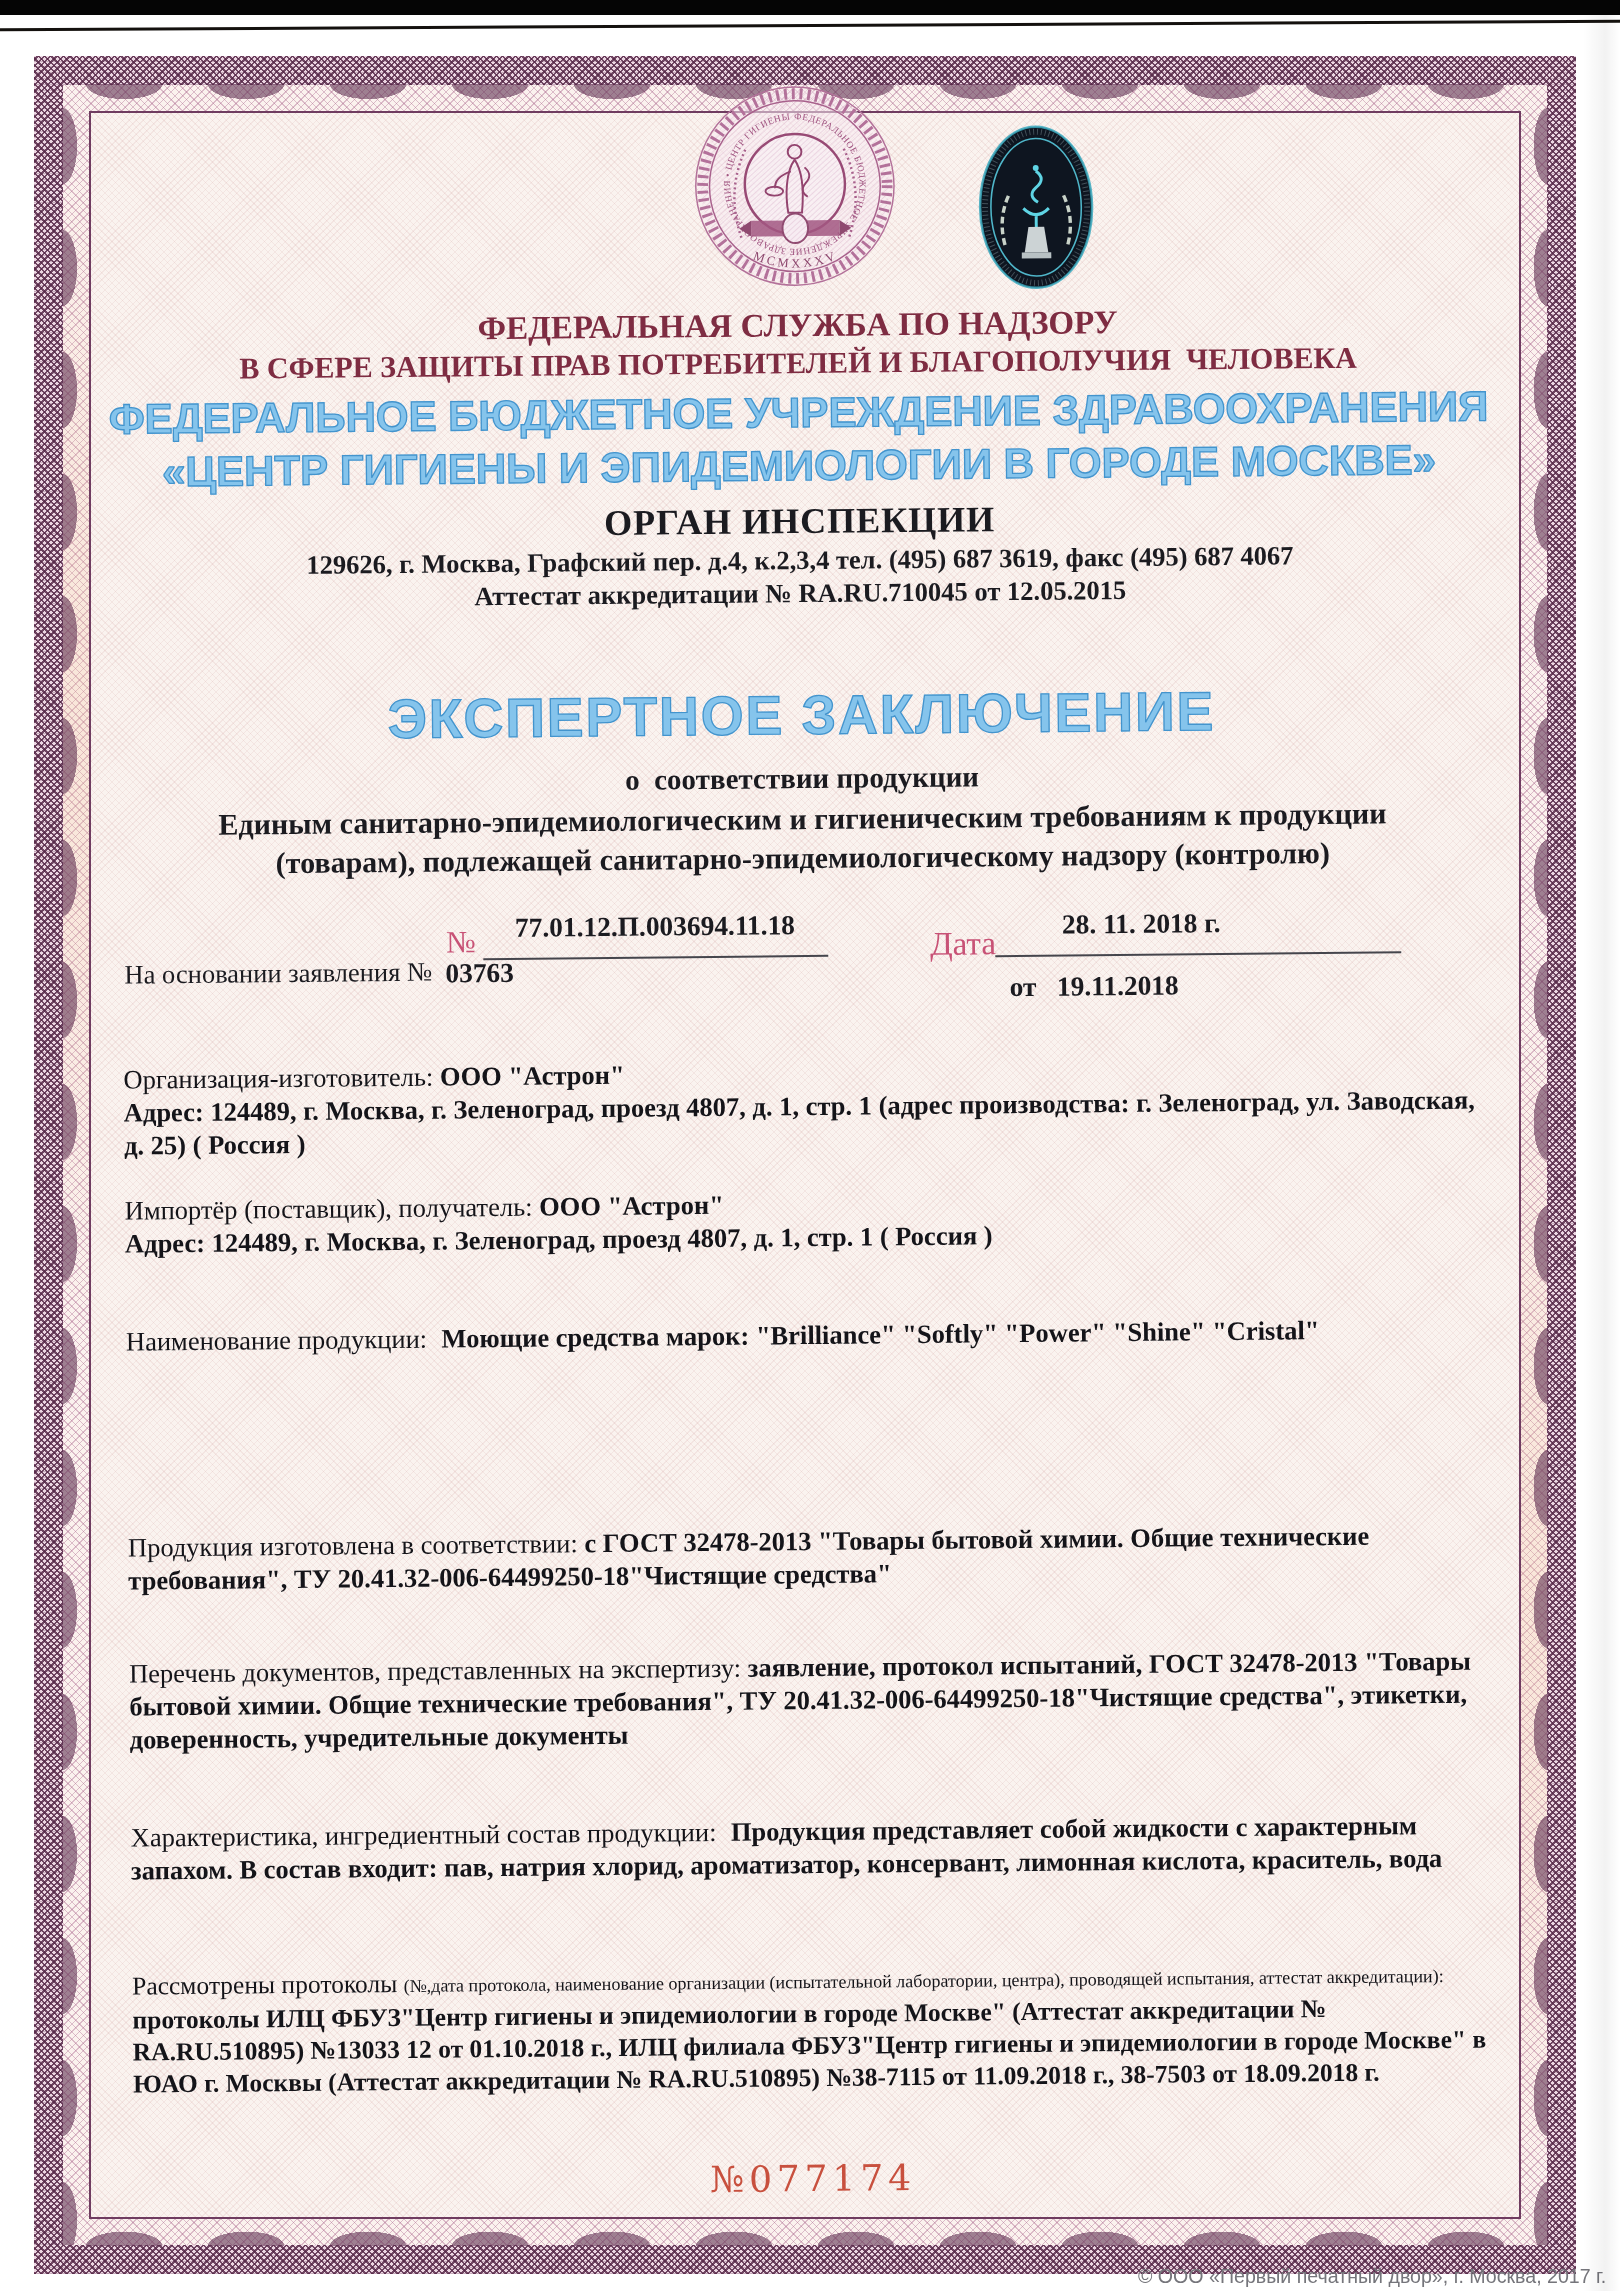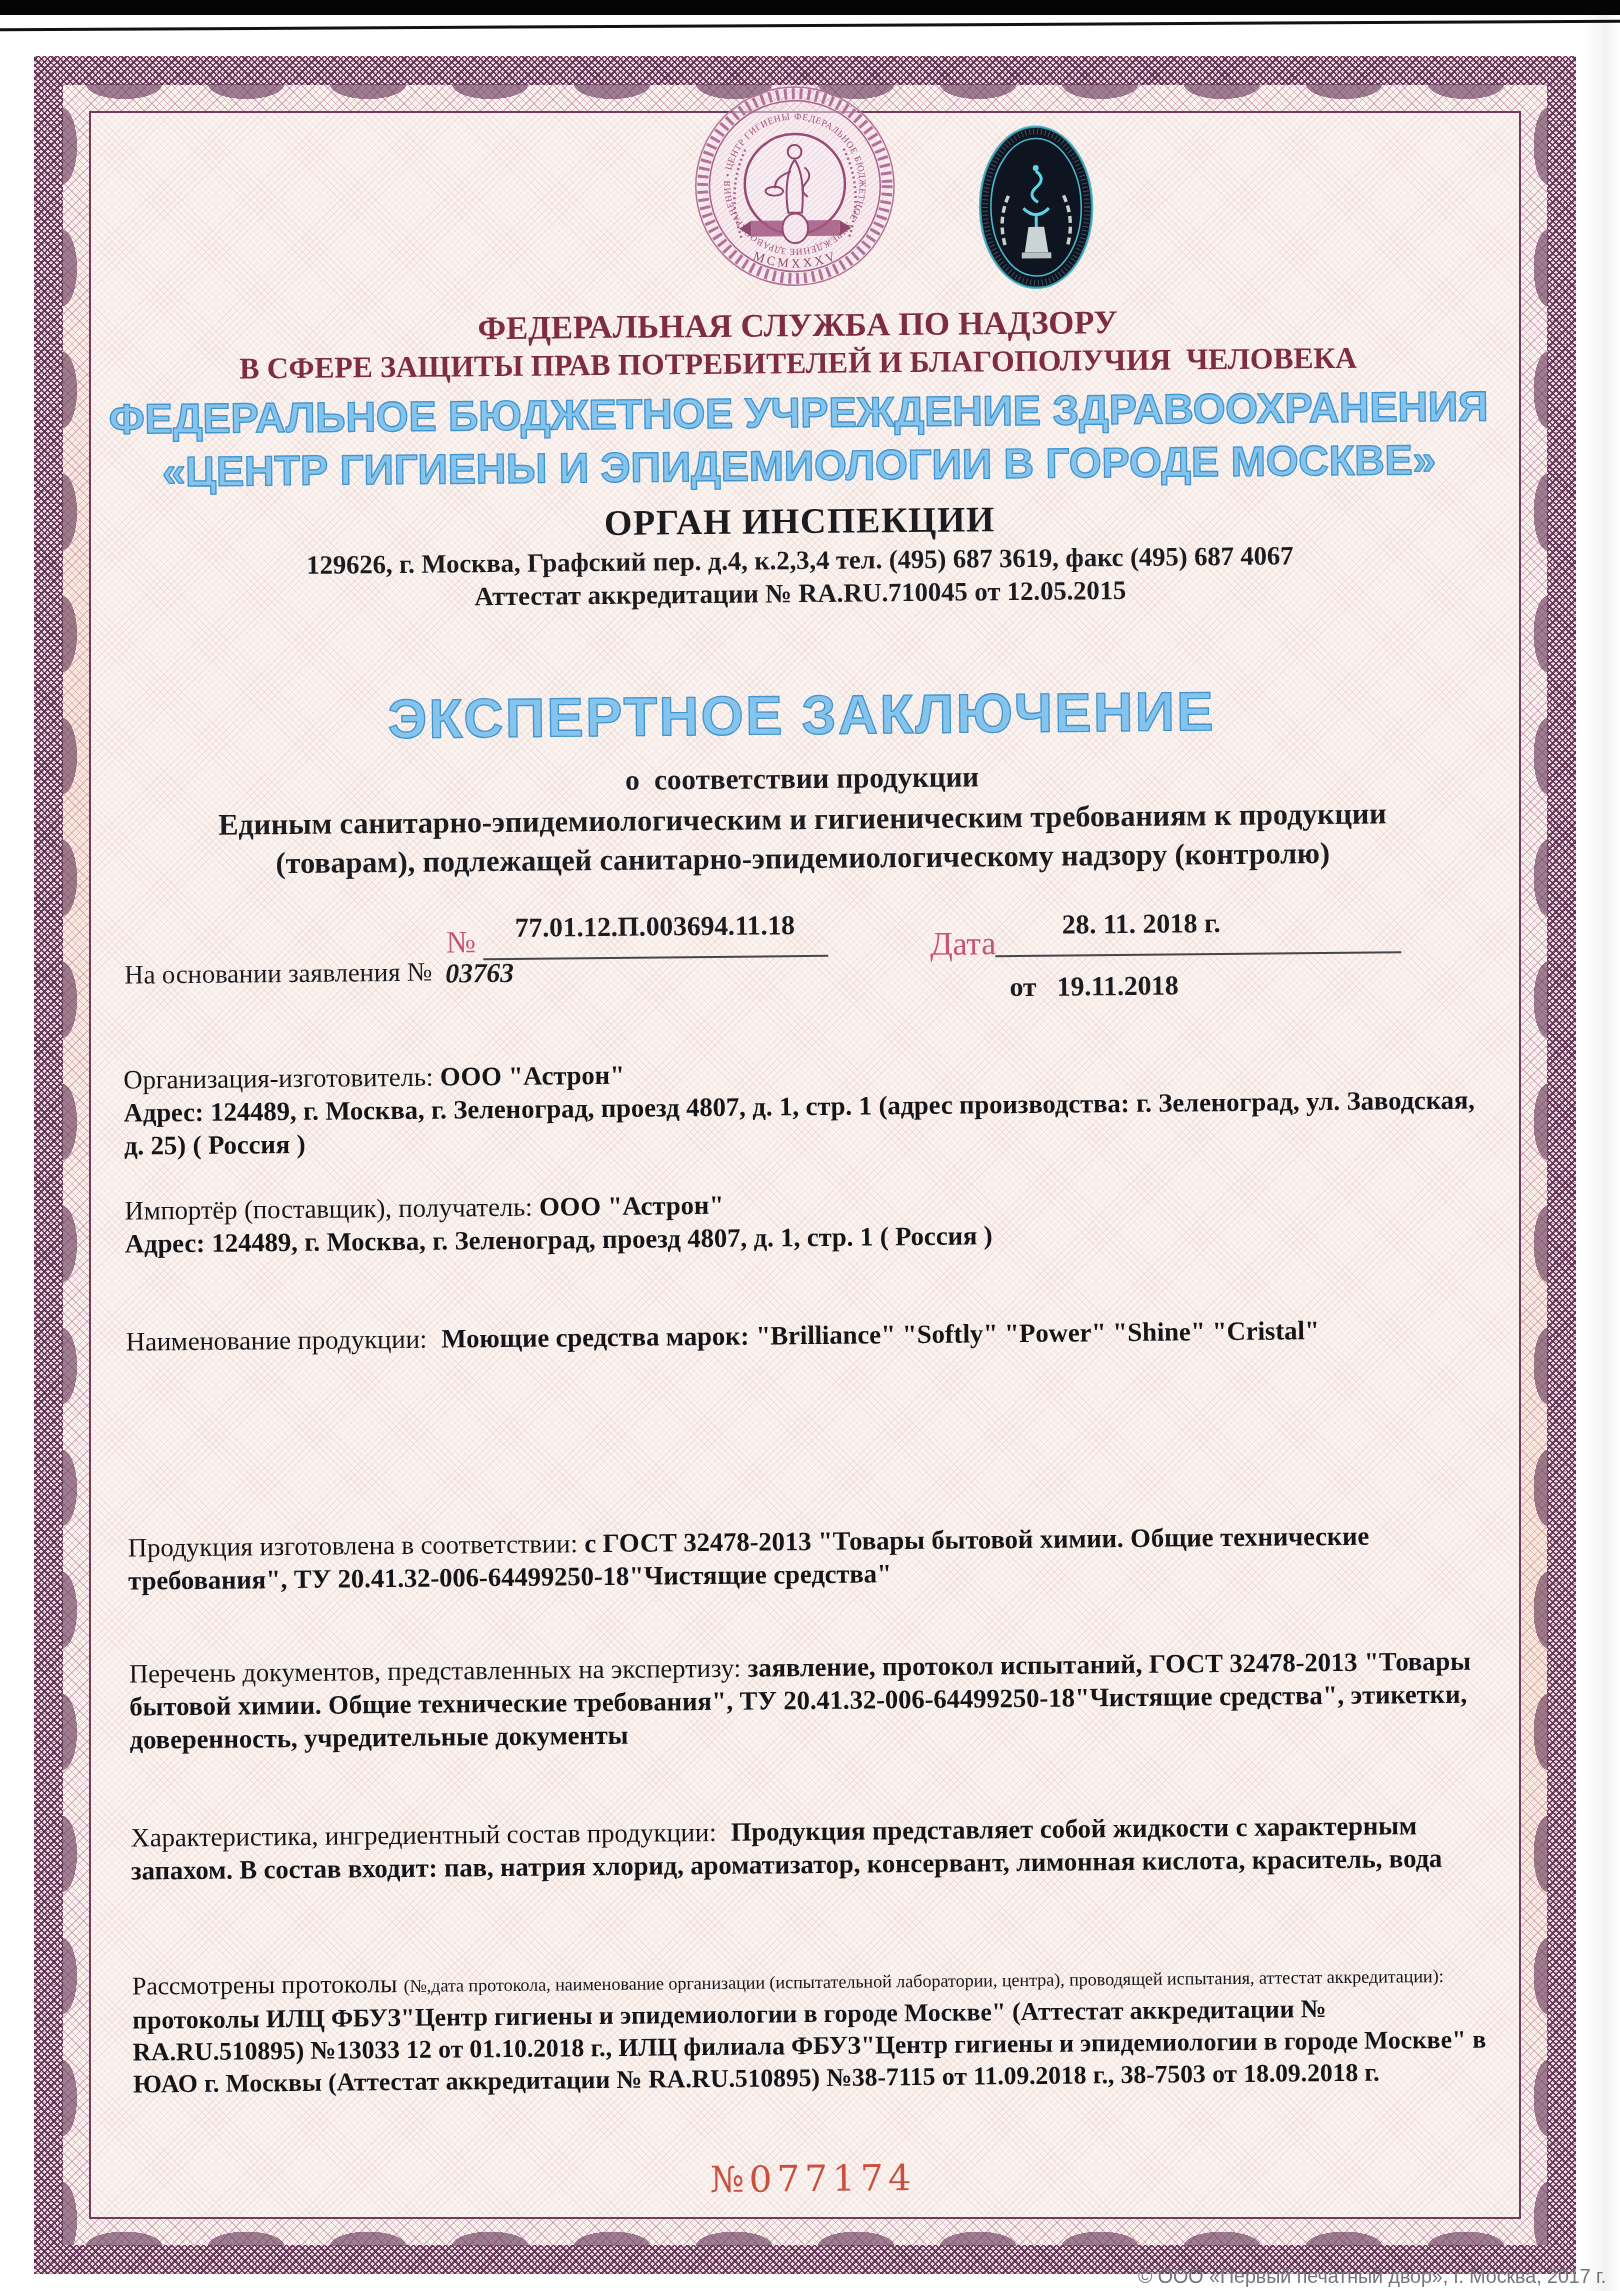--- a/index.html
+++ b/index.html
@@ -143,21 +143,21 @@
     <div class="t c bold" style="top:802px;font-size:30px;">Единым санитарно-эпидемиологическим и гигиеническим требованиям к продукции</div>
     <div class="t c bold" style="top:841px;font-size:30px;">(товарам), подлежащей санитарно-эпидемиологическому надзору (контролю)</div>
 
     <div class="t pink" style="left:447px;top:921px;font-size:31px;">№</div>
     <div class="t bold" style="left:470px;top:910px;width:372px;text-align:center;font-size:27.4px;">77.01.12.П.003694.11.18</div>
     <div class="uline" style="left:484px;top:955px;width:345px;"></div>
     <div class="t pink" style="left:931px;top:927px;font-size:33px;">Дата</div>
     <div class="t bold" style="left:1063px;top:912px;font-size:27.4px;">28. 11. 2018 г.</div>
     <div class="uline" style="left:996px;top:957px;width:406px;"></div>
     <div class="t" style="left:125px;top:953px;font-size:26.5px;">На основании заявления №</div>
-    <div class="t bold" style="left:446px;top:955px;font-size:27.4px;font-style:italic;">03763</div>
+    <div class="t bold" style="left:446px;top:955px;font-size:27.4px;">03763</div>
     <div class="t bold" style="left:1010px;top:974px;font-size:27.4px;">
       <span>от</span>
       <span style="margin-left:13.7px;">19.11.2018</span>
     </div>
 
     <div class="para" style="top:1057px;">
       <div>
         <span class="lbl">Организация-изготовитель:</span>
         <span class="val">ООО "Астрон"</span>
       </div>

